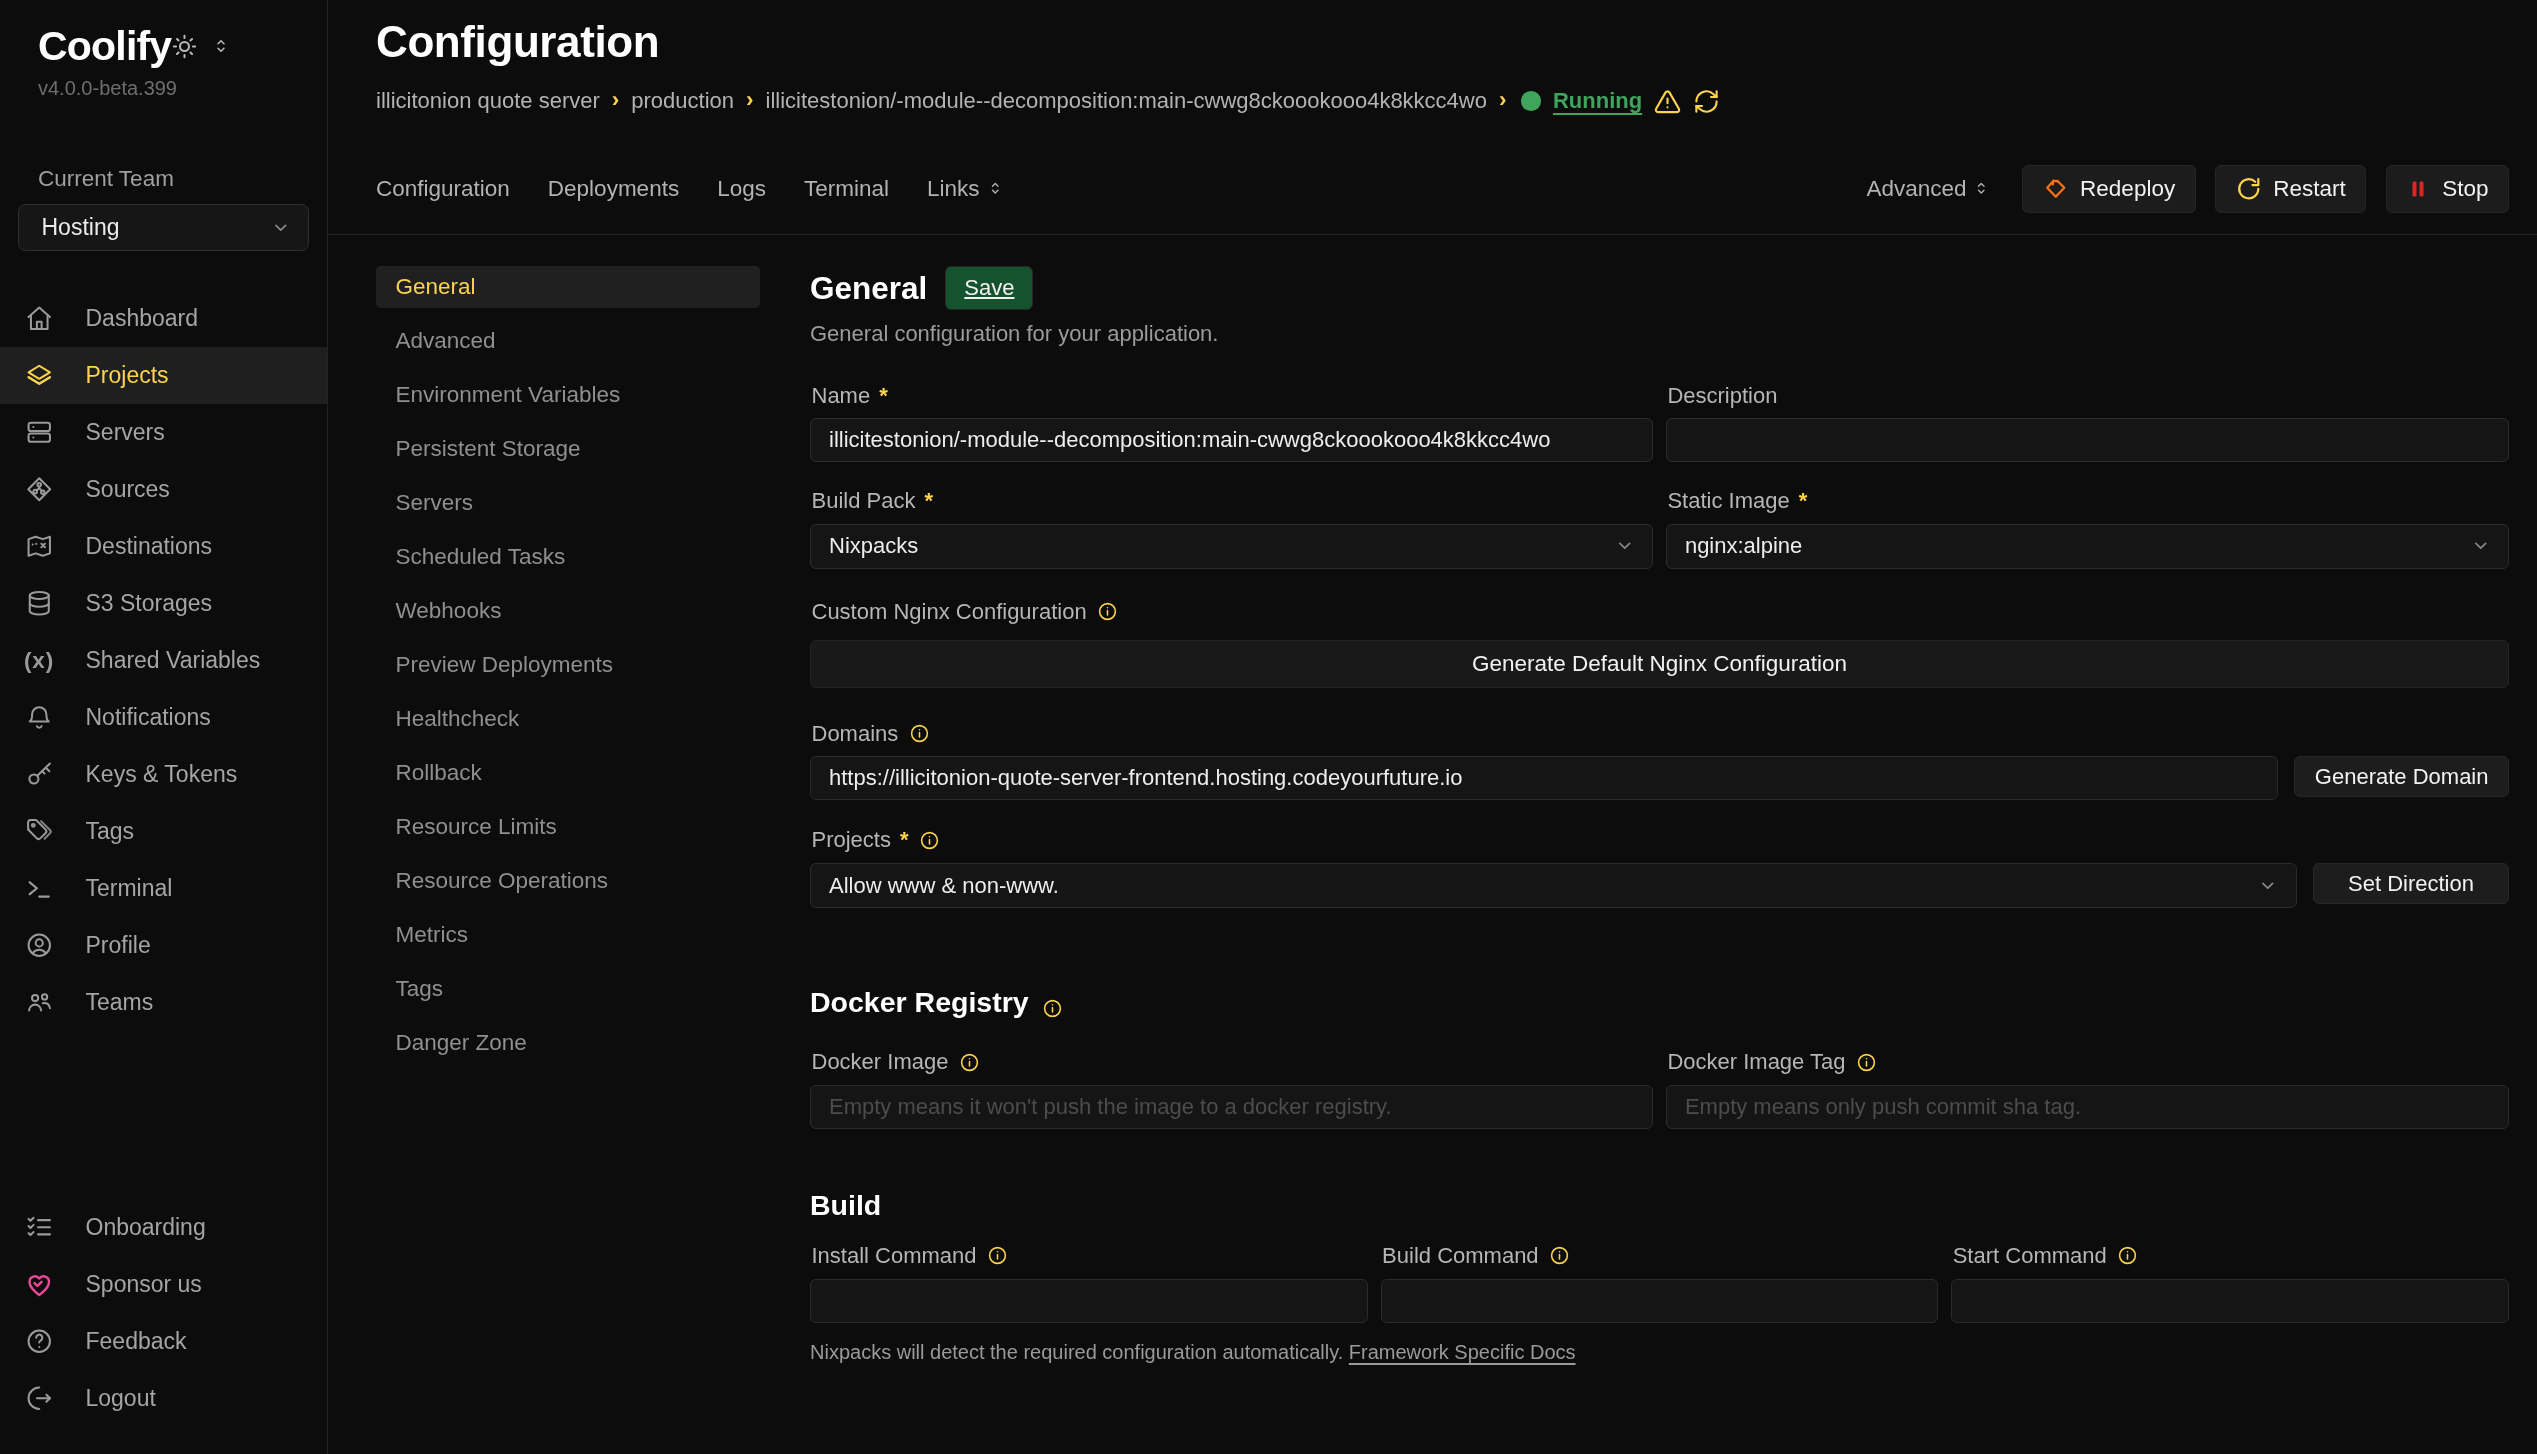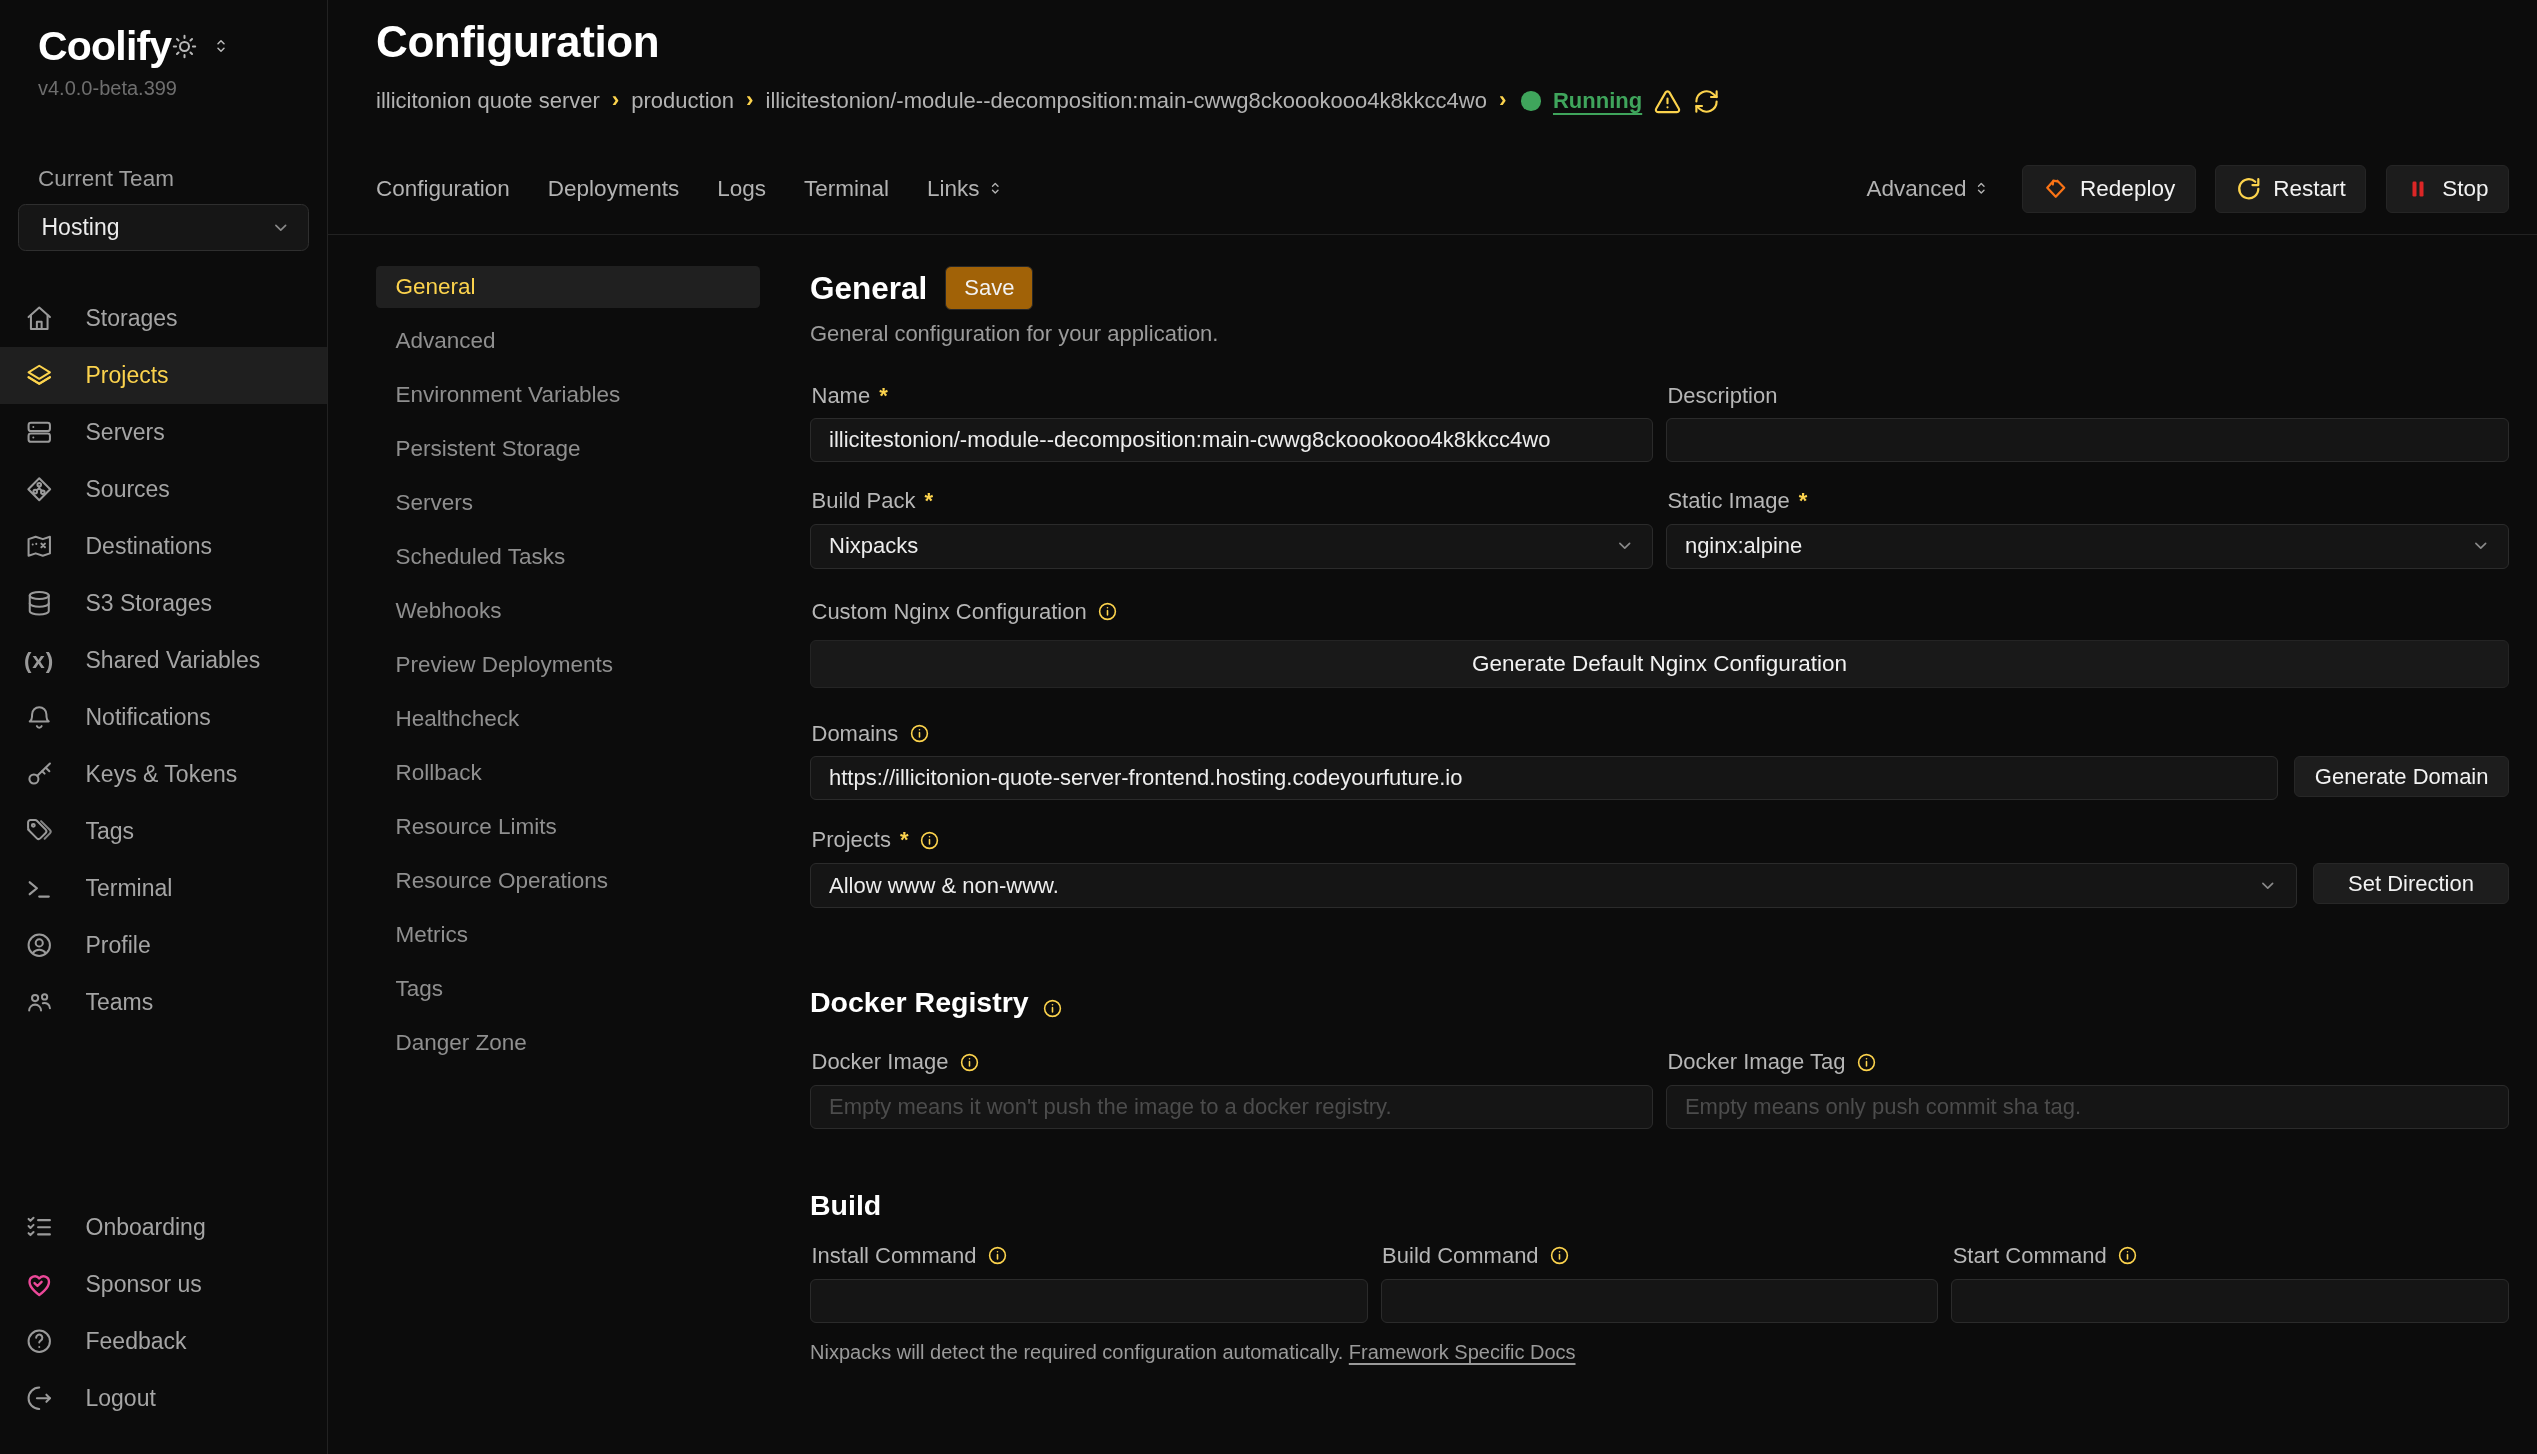--- a/index.html
+++ b/index.html
@@ -69,21 +69,21 @@
     height:42px; line-height:42px; margin-bottom:12px; padding:0 19.5px;
     font-size:22.5px; color:#8f8f8f; border-radius:4.5px; cursor:pointer;
     white-space:nowrap;
   }
   .subnav-item.active { background:#202020; color:#fcd34d; }
 
   .form-col { flex:1; margin-left:50px; }
   .sec-head { display:flex; align-items:center; gap:18px; }
   .h2 { font-size:31.5px; font-weight:700; }
   .h3 { font-size:28.5px; font-weight:700; display:flex; align-items:flex-end; gap:10.5px; }
-  .save-btn { height:44px; background:#a16207; border:0.8px solid #272727; border-radius:6px; padding:12px 18px; font-size:22px; color:#f2f2f2; cursor:pointer; display:flex; align-items:center; }
+  .save-btn { height:44px; background:#14532d; border:0.8px solid #272727; border-radius:6px; padding:12px 18px; font-size:22px; color:#f2f2f2; cursor:pointer; display:flex; align-items:center;text-decoration:underline; }
   .subtitle { margin-top:10.5px; font-size:22px; color:#9b9b9b; }
 
   .grid2 { display:grid; grid-template-columns:1fr 1fr; column-gap:12.8px; }
   .grid3 { display:grid; grid-template-columns:1fr 1fr 1fr; column-gap:12.8px; }
   .flabel { display:flex; align-items:center; gap:7.5px; margin:0 0 9.8px 1.5px; font-size:22px; color:#b6b6b6; }
   .req { color:#fcd34d; font-weight:700; margin-left:1.5px; }
   .iicon { color:#fcd34d; margin-left:3px; }
   .tinput {
     width:100%; height:44px; background:#151515; border:0.8px solid #2b2b2b; border-radius:6px;
     color:#ededed; font-size:22px; padding:0 18px; outline:none;
@@ -159,21 +159,21 @@
 
   <nav class="nav">
     <div class="nav-item">
       <span class="nicon">
           <svg width="28.5" height="28.5" viewBox="0 0 24 24" fill="none" stroke="currentColor" stroke-width="1.7" stroke-linecap="round" stroke-linejoin="round">
             <path d="M3 11l9-8 9 8"></path>
             <path d="M5 9.5V21h14V9.5"></path>
             <path d="M10 21v-6h4v6"></path>
           </svg>
         </span>
-      <span>Storages</span>
+      <span>Dashboard</span>
     </div>
     <div class="nav-item active">
       <span class="nicon">
           <svg width="28.5" height="28.5" viewBox="0 0 24 24" fill="none" stroke="currentColor" stroke-width="1.7" stroke-linecap="round" stroke-linejoin="round">
             <path d="M3 9.5 12 4l9 5.5-9 5.5z"></path>
             <path d="M3 13.5 12 19l9-5.5"></path>
             <path d="M3 17 12 22.5 21 17" transform="translate(0,-3.2)"></path>
           </svg>
         </span>
       <span>Projects</span>

